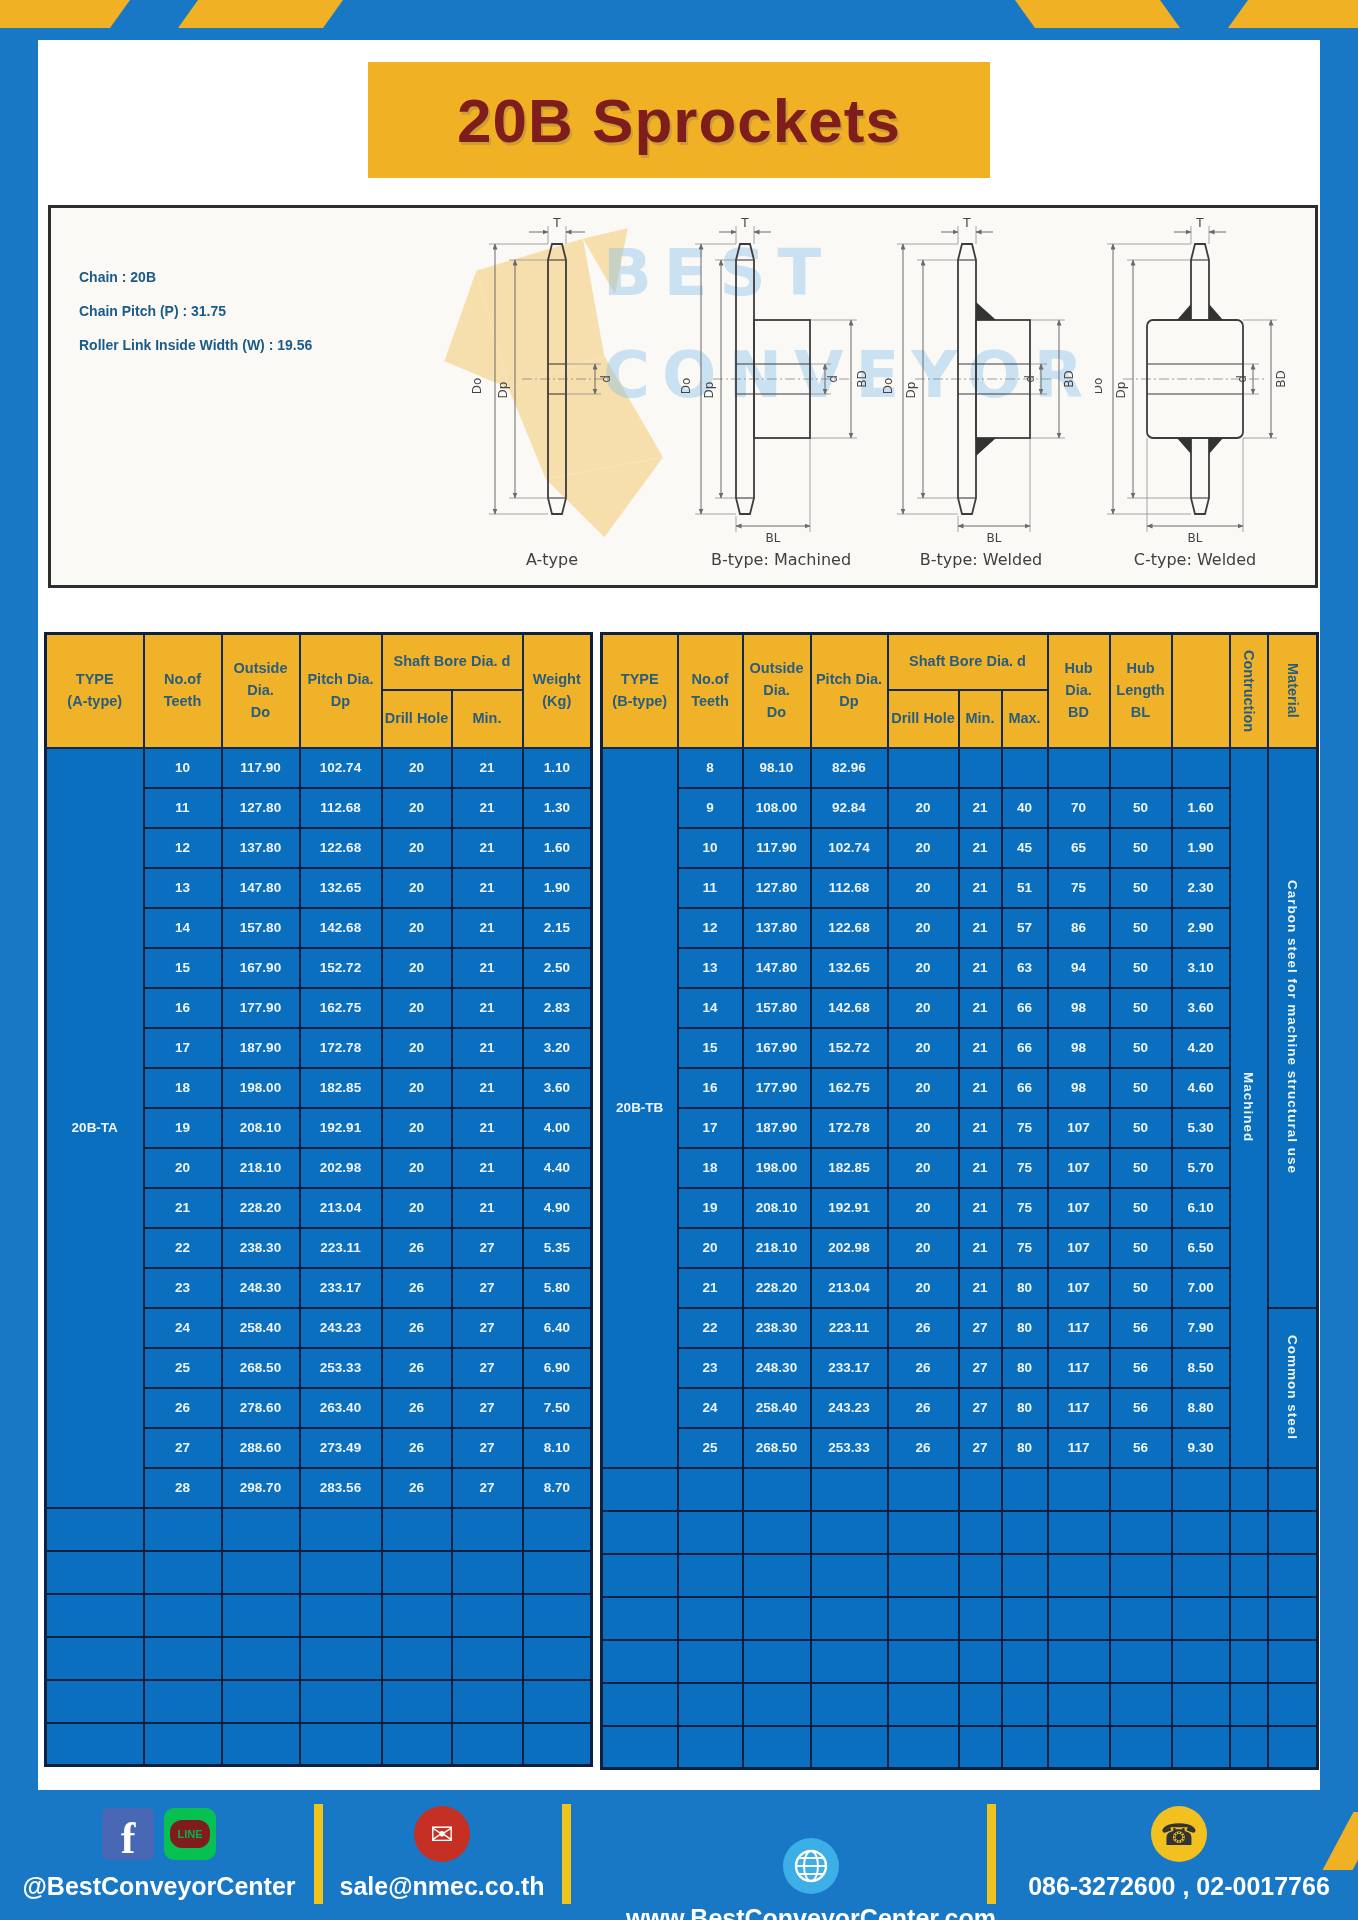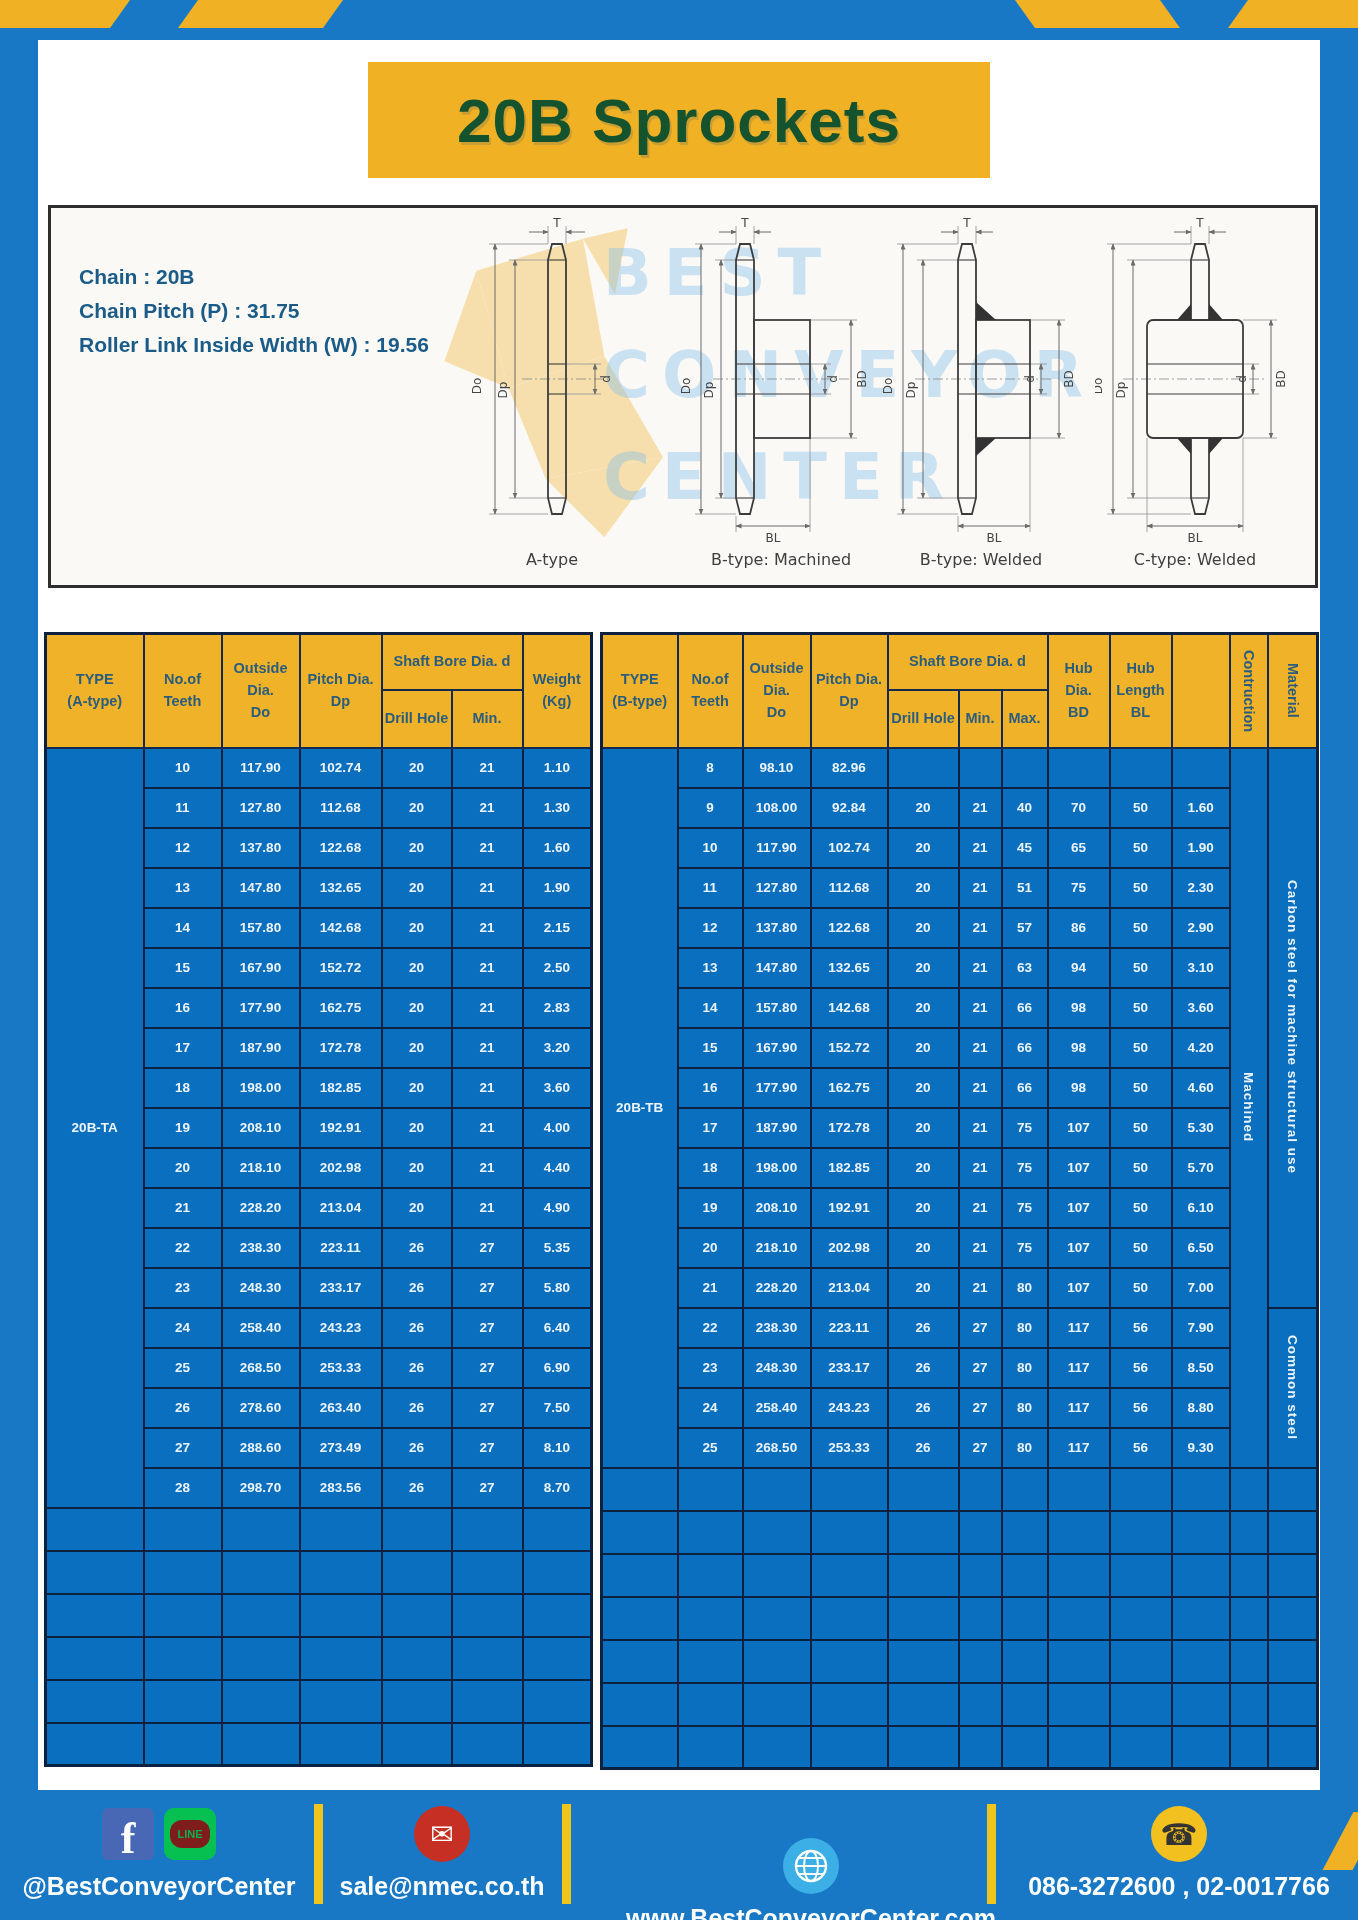--- a/index.html
+++ b/index.html
@@ -11,27 +11,27 @@
   .stripe{position:absolute;top:0;height:28px;background:#F0B125;}
   .st1{left:0;width:130px;clip-path:polygon(0 0,100% 0,calc(100% - 20px) 100%,0 100%);}
   .st2{left:178px;width:165px;clip-path:polygon(20px 0,100% 0,calc(100% - 20px) 100%,0 100%);}
   .st3{right:178px;width:165px;clip-path:polygon(0 0,calc(100% - 20px) 0,100% 100%,20px 100%);}
   .st4{right:0;width:130px;clip-path:polygon(20px 0,100% 0,100% 100%,calc(0% + 0px) 100%);}
   
   .page-white{position:absolute;left:38px;top:40px;width:1282px;height:1750px;background:#ffffff;z-index:1;}
   
   .title-box{position:absolute;left:368px;top:62px;width:622px;height:116px;background:#F0B125;
              display:flex;align-items:center;justify-content:center;z-index:4;}
-  .title-box span{font-size:62px;font-weight:bold;color:#14532d;letter-spacing:1px;
+  .title-box span{font-size:62px;font-weight:bold;color:#7f1d1d;letter-spacing:1px;
                   text-shadow:2px 3px 0 rgba(35,70,110,0.18);}
   
   .diagram-panel{position:absolute;left:48px;top:205px;width:1270px;height:383px;background:#FAF9F6;
                  border:3px solid #2e2e2e;z-index:4;}
   .specs{position:absolute;left:28px;top:52px;z-index:3;}
-  .spec-line{font-size:21px;font-weight:bold;color:#1B5B88;line-height:34px;white-space:nowrap;}
+  .spec-line{font-size:14px;font-weight:bold;color:#1B5B88;line-height:34px;white-space:nowrap;}
   .wm-text{position:absolute;left:552px;z-index:1;font-weight:bold;font-size:64px;letter-spacing:12px;
            color:rgba(130,190,235,0.40);font-family:"DejaVu Sans",sans-serif;}
   .wm1{top:28px;} .wm2{top:130px;} .wm3{top:232px;}
   .wm-bird{position:absolute;left:392px;top:20px;z-index:1;opacity:0.35;}
   .diag{position:absolute;top:6px;z-index:2;text-align:center;}
   .dg-a{left:416px;width:170px;} .dg-bm{left:630px;width:200px;}
   .dg-bw{left:830px;width:200px;} .dg-cw{left:1044px;width:200px;}
   .diag .cap{font-size:16px;color:#3f3f3f;margin-top:2px;font-family:"DejaVu Sans",sans-serif;}
   svg .ext{stroke:#9a9a9a;stroke-width:0.9;}
   svg .dim{stroke:#6a6a6a;stroke-width:1;}
@@ -101,21 +101,20 @@
       <svg width="280" height="320" viewBox="0 0 260 300">
         <polygon points="30,40 130,10 150,120 60,150" fill="#F0B125"></polygon>
         <polygon points="60,150 150,120 205,215 95,235" fill="#F0B125"></polygon>
         <polygon points="130,10 172,0 160,62" fill="#F0B125"></polygon>
         <polygon points="30,40 0,125 60,150" fill="#F0B125"></polygon>
         <polygon points="95,235 205,215 150,290" fill="#F0B125"></polygon>
       </svg>
     </div>
     <div class="wm-text wm1">BEST</div>
     <div class="wm-text wm2">CONVEYOR</div>
-    <div class="wm-text wm3">CENTER</div>
 
     <div class="specs">
       <div class="spec-line">Chain  : 20B</div>
       <div class="spec-line">Chain Pitch (P)  :  31.75</div>
       <div class="spec-line">Roller Link Inside Width (W)  :  19.56</div>
     </div>
 
     <div class="diag dg-a">
       <svg width="170" height="330" viewBox="0 0 170 330">
         <defs>

